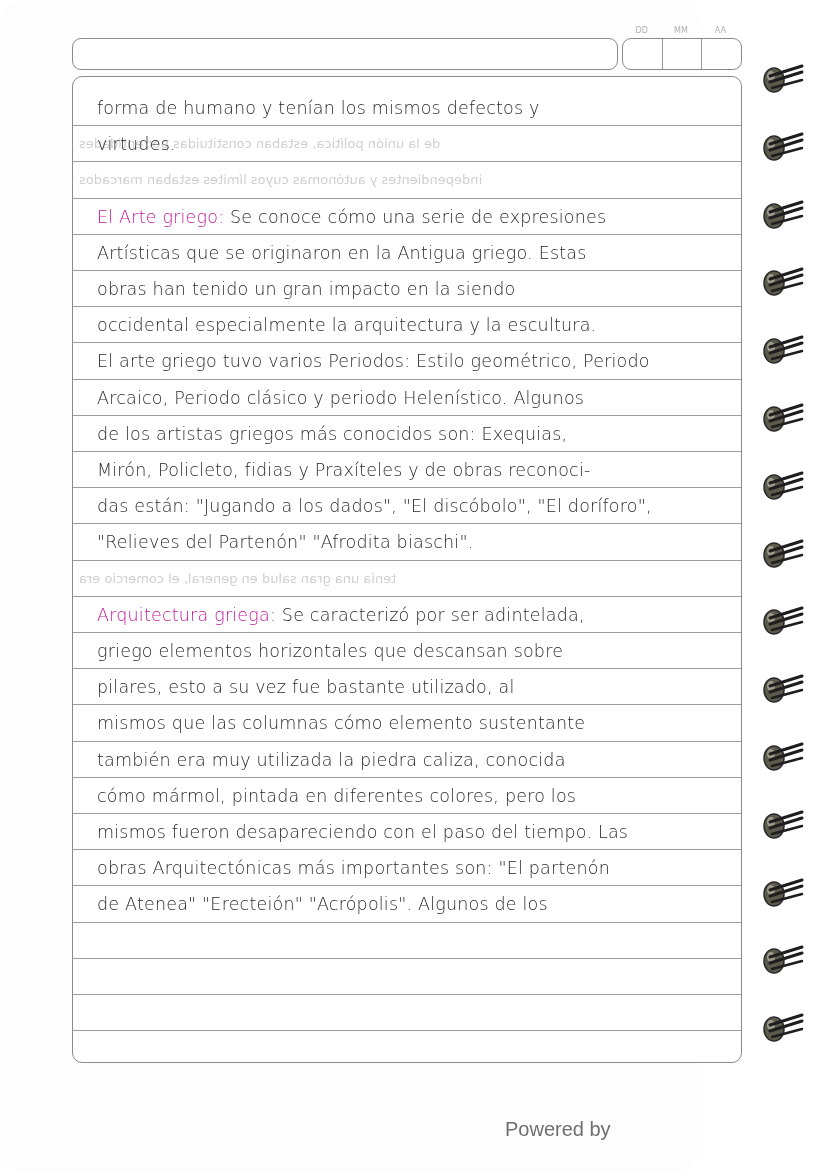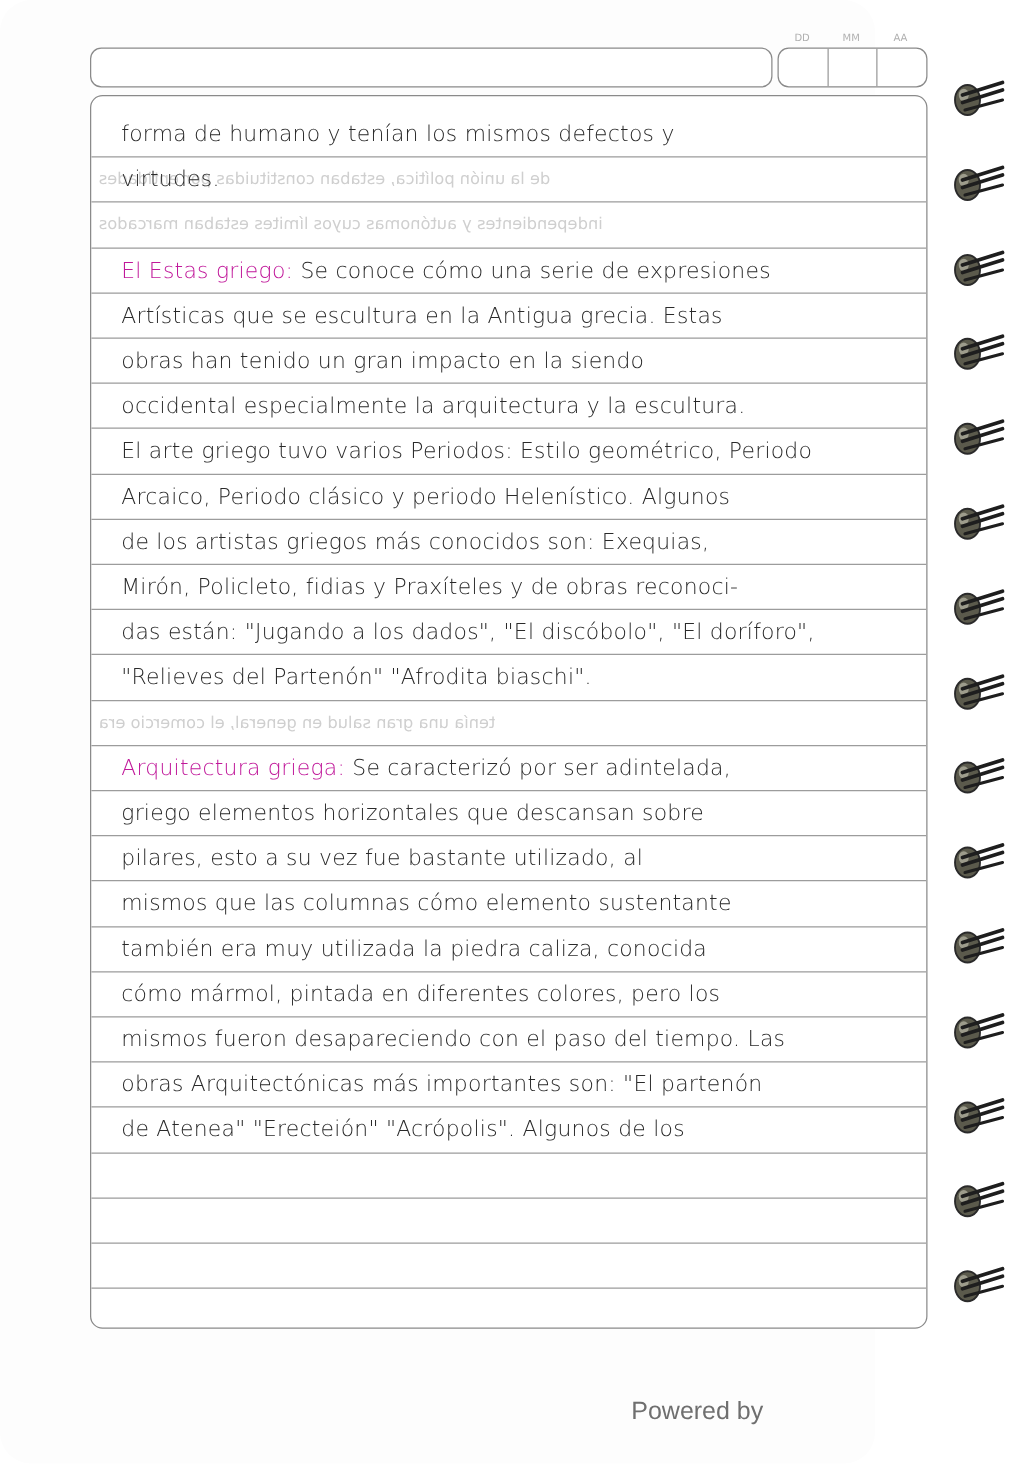--- a/index.html
+++ b/index.html
@@ -109,22 +109,22 @@
       <div class="rule" style="top: 844.6px;"></div>
       <div class="rule" style="top: 880.8px;"></div>
       <div class="rule" style="top: 917px;"></div>
       <div class="rule" style="top: 953.2px;"></div>
       <div class="ghost" style="top: 50.2px;">de la unión política, estaban constituidas por entidades</div>
       <div class="ghost" style="top: 86.4px;">independientes y autónomas cuyos límites estaban marcados</div>
       <div class="ghost" style="top: 484.6px;">tenía una gran salud en general, el comercio era</div>
       <div class="line" style="top: 14px;"><span>forma de humano y tenían los mismos defectos y</span></div>
       <div class="line" style="top: 50.2px;"><span>virtudes.</span></div>
       <div class="line" style="top: 86.4px;"><span></span></div>
-      <div class="line" style="top: 122.6px;"><span class="heading">El Estas griego:</span><span> Se conoce cómo una serie de expresiones</span></div>
-      <div class="line" style="top: 158.8px;"><span>Artísticas que se escultura en la Antigua grecia. Estas</span></div>
+      <div class="line" style="top: 122.6px;"><span class="heading">El Arte griego:</span><span> Se conoce cómo una serie de expresiones</span></div>
+      <div class="line" style="top: 158.8px;"><span>Artísticas que se originaron en la Antigua griego. Estas</span></div>
       <div class="line" style="top: 195px;"><span>obras han tenido un gran impacto en la siendo</span></div>
       <div class="line" style="top: 231.2px;"><span>occidental especialmente la arquitectura y la escultura.</span></div>
       <div class="line" style="top: 267.4px;"><span>El arte griego tuvo varios Periodos: Estilo geométrico, Periodo</span></div>
       <div class="line" style="top: 303.6px;"><span>Arcaico, Periodo clásico y periodo Helenístico. Algunos</span></div>
       <div class="line" style="top: 339.8px;"><span>de los artistas griegos más conocidos son: Exequias,</span></div>
       <div class="line" style="top: 376px;"><span>Mirón, Policleto, fidias y Praxíteles y de obras reconoci-</span></div>
       <div class="line" style="top: 412.2px;"><span>das están: "Jugando a los dados", "El discóbolo", "El doríforo",</span></div>
       <div class="line" style="top: 448.4px;"><span>"Relieves del Partenón" "Afrodita biaschi".</span></div>
       <div class="line" style="top: 484.6px;"><span></span></div>
       <div class="line" style="top: 520.8px;"><span class="heading">Arquitectura griega:</span><span> Se caracterizó por ser adintelada,</span></div>

